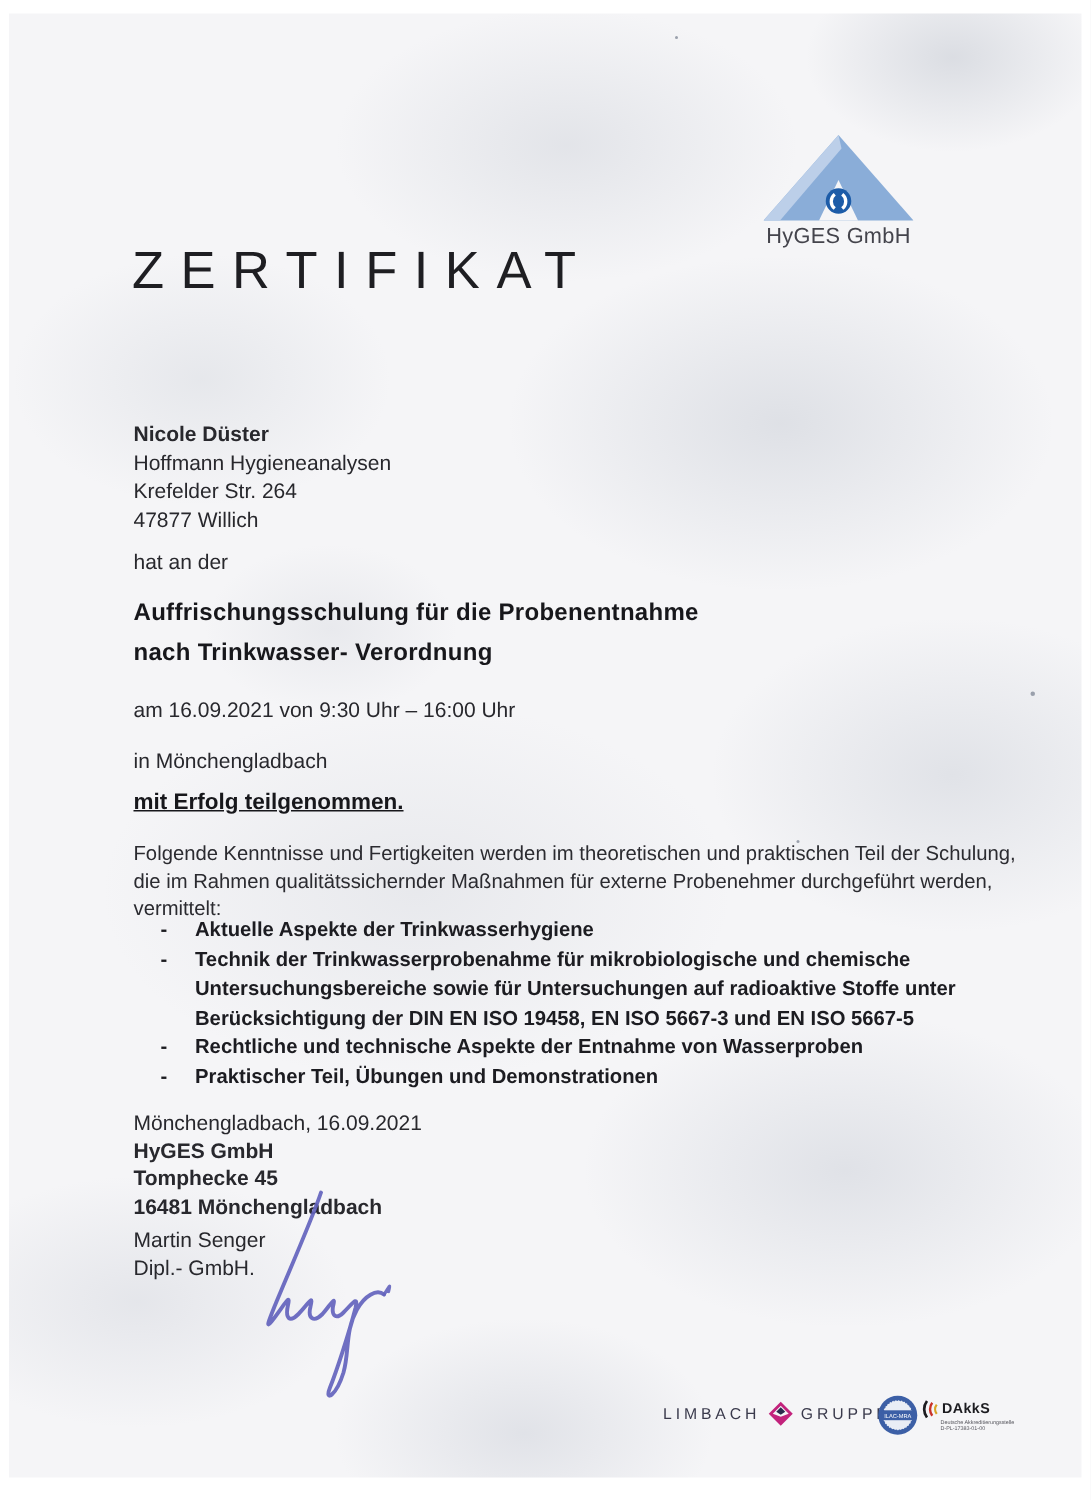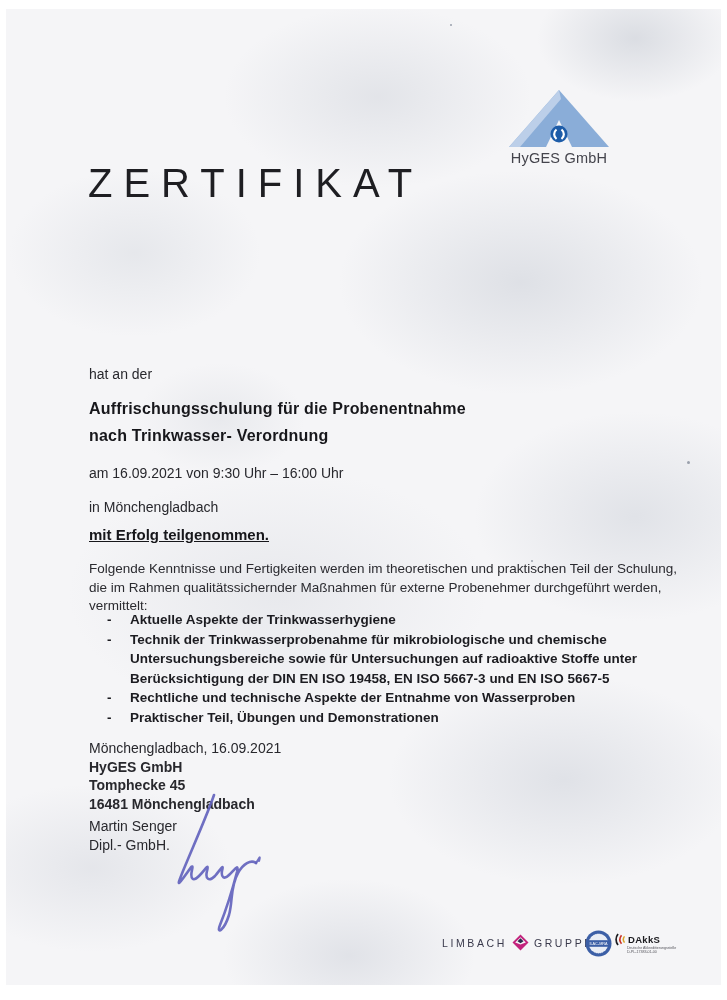--- a/index.html
+++ b/index.html
@@ -30,21 +30,21 @@
   .abs{position:absolute;}
 
   
   .logo{left:499px; top:79px; width:108px; text-align:center;}
   .logo svg{display:block; margin:0 auto;}
   .logo-name{font-size:14.5px; color:#44444c; margin-top:2px; letter-spacing:0.2px;}
 
   
   .cert-title{
     left:82px; top:152px;
-    font-size:40px; font-weight:400; letter-spacing:11px;
+    font-size:35px; font-weight:400; letter-spacing:11px;
     color:#1e1e22;
   }
 
   .t14{font-size:14px; line-height:19px; color:#28282d;}
   .t13{font-size:13.5px; line-height:18.5px; color:#2b2b30;}
   .bold{font-weight:bold;}
 
   .recipient{left:83px; top:271px;}
   .hat{left:83px; top:356px;}
 
@@ -94,20 +94,26 @@
       <polygon points="50,32 63,59 37,59" fill="#f5f5f7"></polygon>
       <circle cx="50" cy="46" r="8.5" fill="#1d5ca8"></circle>
       <path d="M47.5,41.5 a6,6 0 0 0 0,9.5" stroke="#ffffff" stroke-width="2.2" fill="none"></path>
       <path d="M52.5,41.5 a6,6 0 0 1 0,9.5" stroke="#ffffff" stroke-width="2.2" fill="none"></path>
     </svg>
     <div class="logo-name">HyGES GmbH</div>
   </div>
 
   <div class="abs cert-title">ZERTIFIKAT</div>
 
+  <div class="abs recipient t14">
+    <div class="bold">Nicole Düster</div>
+    <div>Hoffmann Hygieneanalysen</div>
+    <div>Krefelder Str. 264</div>
+    <div>47877 Willich</div>
+  </div>
 
   <div class="abs hat t14">hat an der</div>
 
   <div class="abs course-title">
     <div>Auffrischungsschulung für die Probenentnahme</div>
     <div>nach Trinkwasser- Verordnung</div>
   </div>
 
   <div class="abs date-line t14">am 16.09.2021 von 9:30 Uhr – 16:00 Uhr</div>
   <div class="abs loc-line t14">in Mönchengladbach</div>

